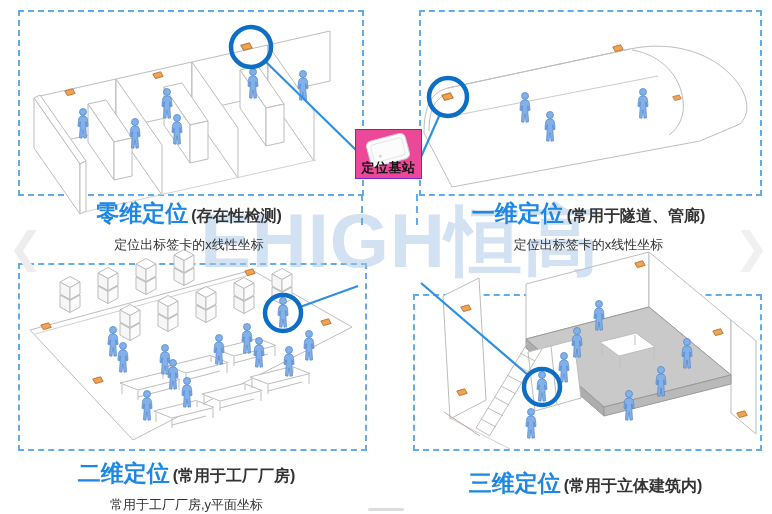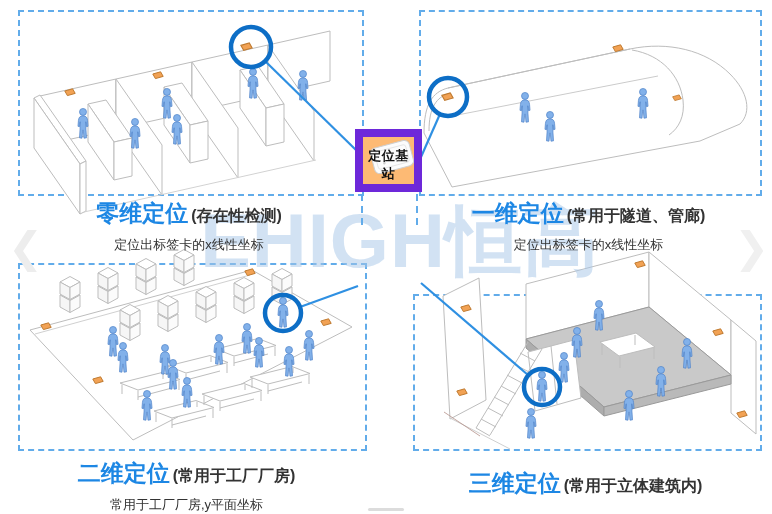--- a/index.html
+++ b/index.html
@@ -14,22 +14,22 @@
   #q3{left:18px;top:263px;width:345px;height:184px;}
   #q4{left:413px;top:294px;width:345px;height:153px;}
 
   .scenes{position:absolute;left:0;top:0;z-index:2;pointer-events:none;}
   .watermark{position:absolute;left:30px;top:196px;width:740px;text-align:center;
              font-size:76px;font-weight:700;letter-spacing:1px;line-height:90px;
              color:#a6c6e8;opacity:.5;z-index:3;white-space:nowrap;}
   .overlay{position:absolute;left:0;top:0;z-index:4;pointer-events:none;}
 
   
-  .devbox{position:absolute;width:67px;height:63px;border:8px solid #6d28d9;
-          background:#fdba74;box-sizing:border-box;z-index:5;text-align:center;}
+  .devbox{position:absolute;width:67px;height:50px;border:1px solid #6d28d9;
+          background:#ec4899;box-sizing:border-box;z-index:5;text-align:center;}
   #base-box{left:355px;top:129px;}
   #tag-box{left:355px;top:228px;}
   .devart{display:block;margin:0 auto;}
   .devlabel{position:absolute;left:0;right:0;bottom:1px;font-size:13px;
             font-weight:600;color:#111;letter-spacing:0.5px;}
 
   
   .caption{position:absolute;text-align:center;z-index:6;}
   #cap1{left:18px;top:198px;width:342px;}
   #cap2{left:419px;top:198px;width:339px;}

